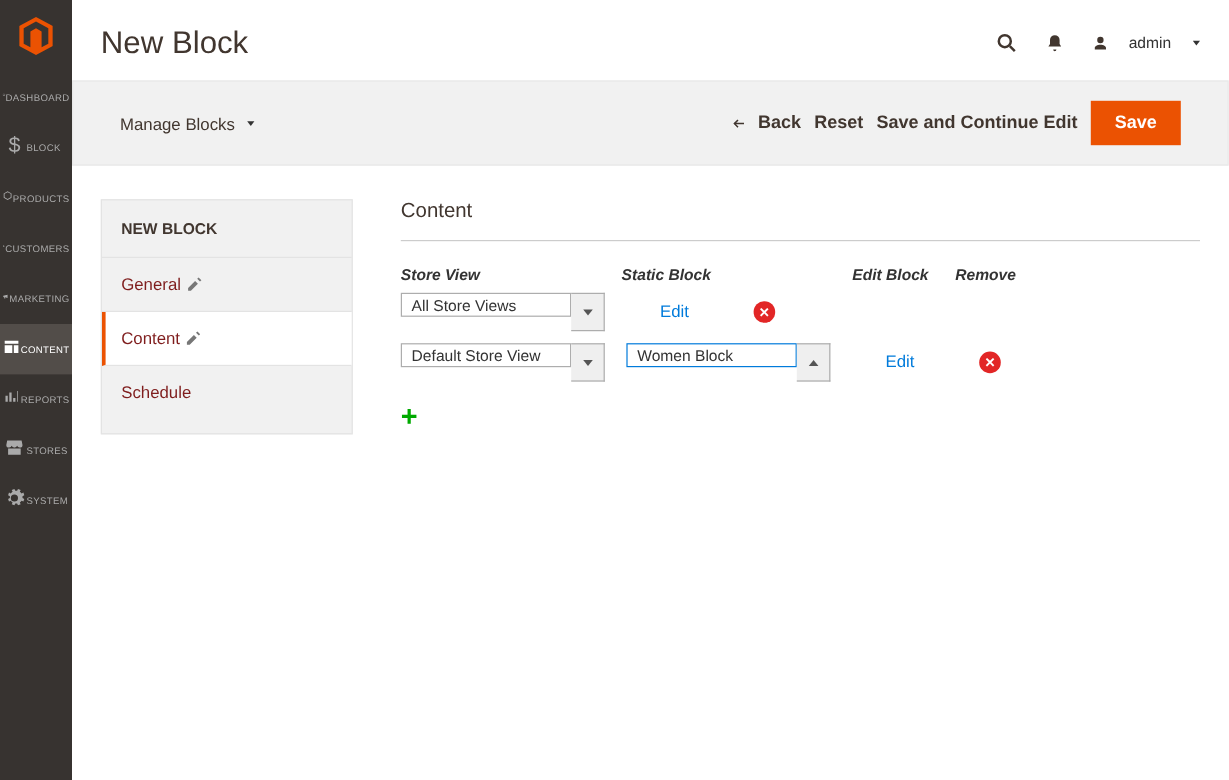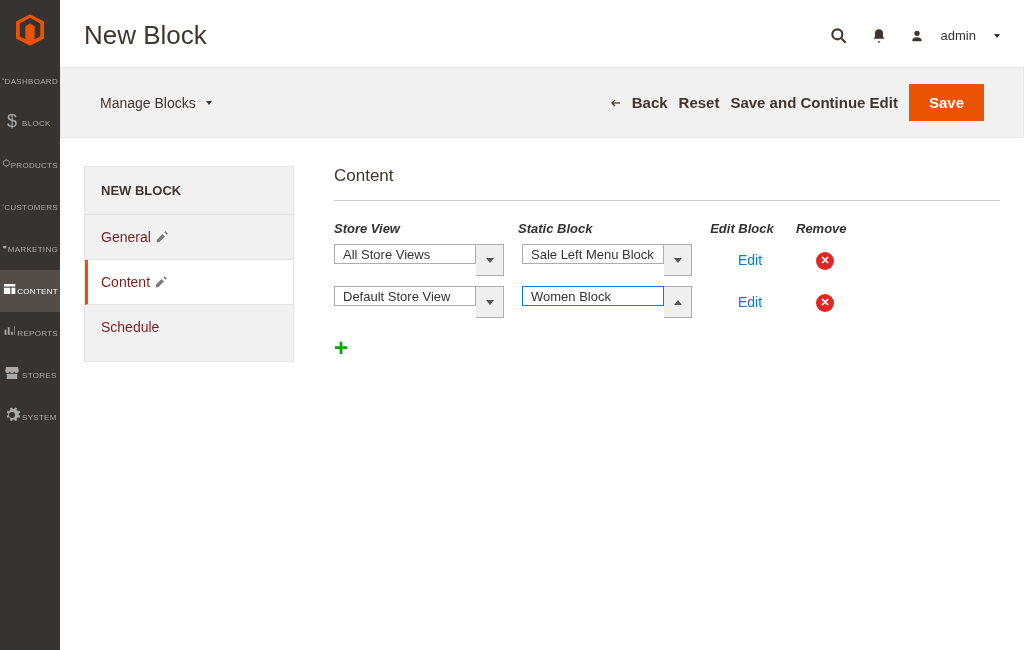--- a/index.html
+++ b/index.html
@@ -207,26 +207,20 @@
           <div class="col-remove">Remove</div>
         </div>
 
         <div class="table-row">
           <div class="select-wrap">
             <div class="select-input">All Store Views</div>
             <div class="select-caret">
                 <div class="caret-down"></div>
               </div>
           </div>
-          <div class="select-wrap">
-            <div class="select-input">Sale Left Menu Block</div>
-            <div class="select-caret">
-                <div class="caret-down"></div>
-              </div>
-          </div>
           <div class="edit-cell">
             <span class="edit-link">Edit</span>
           </div>
           <div class="remove-cell">
             <span class="remove-btn">
               <span>✕</span>
             </span>
           </div>
         </div>
 

